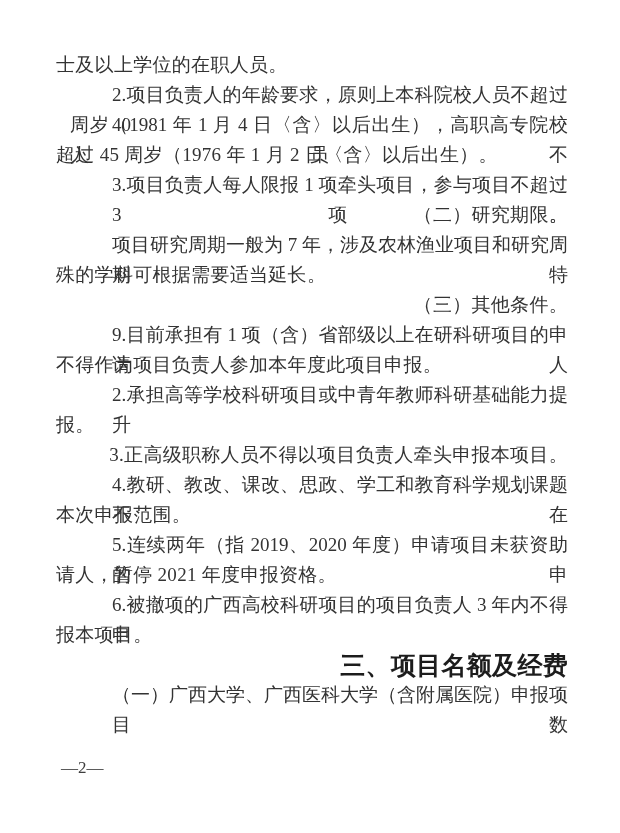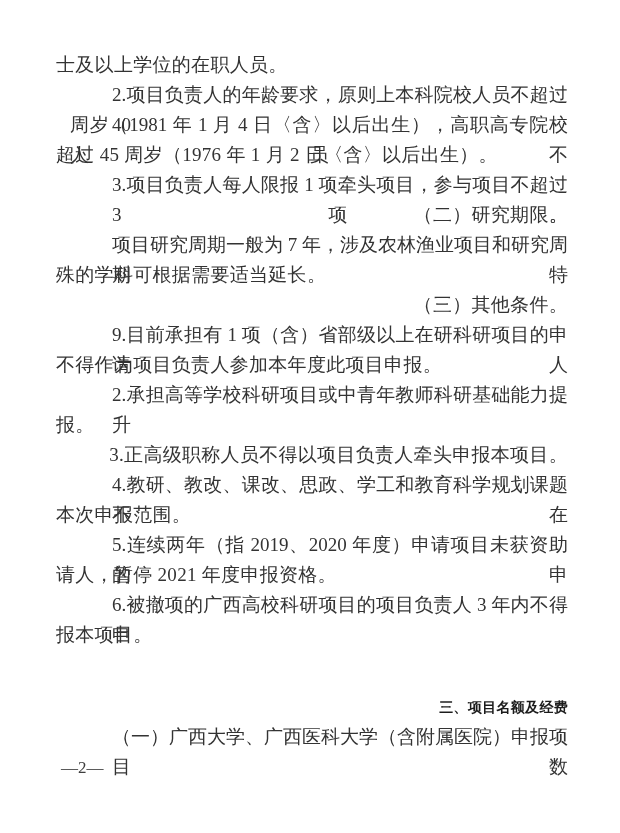--- a/index.html
+++ b/index.html
@@ -37,22 +37,21 @@
     margin-left: 14px;
   }
   .ind {
     padding-left: 42px;
     text-align: right;
   }
   .heading {
     font-family: "Liberation Sans", "DejaVu Sans", sans-serif;
     font-weight: bold;
     color: #1c1c1c;
-    font-size: 14px;
-    margin-top: 42px;
+    font-size: 25px;
   }
   .footer {
     position: absolute;
     left: 61px;
     top: 756px;
     font-size: 17px;
     line-height: 24px;
     color: #3d3d3d;
     font-family: "Liberation Serif", "DejaVu Serif", serif;
   }

